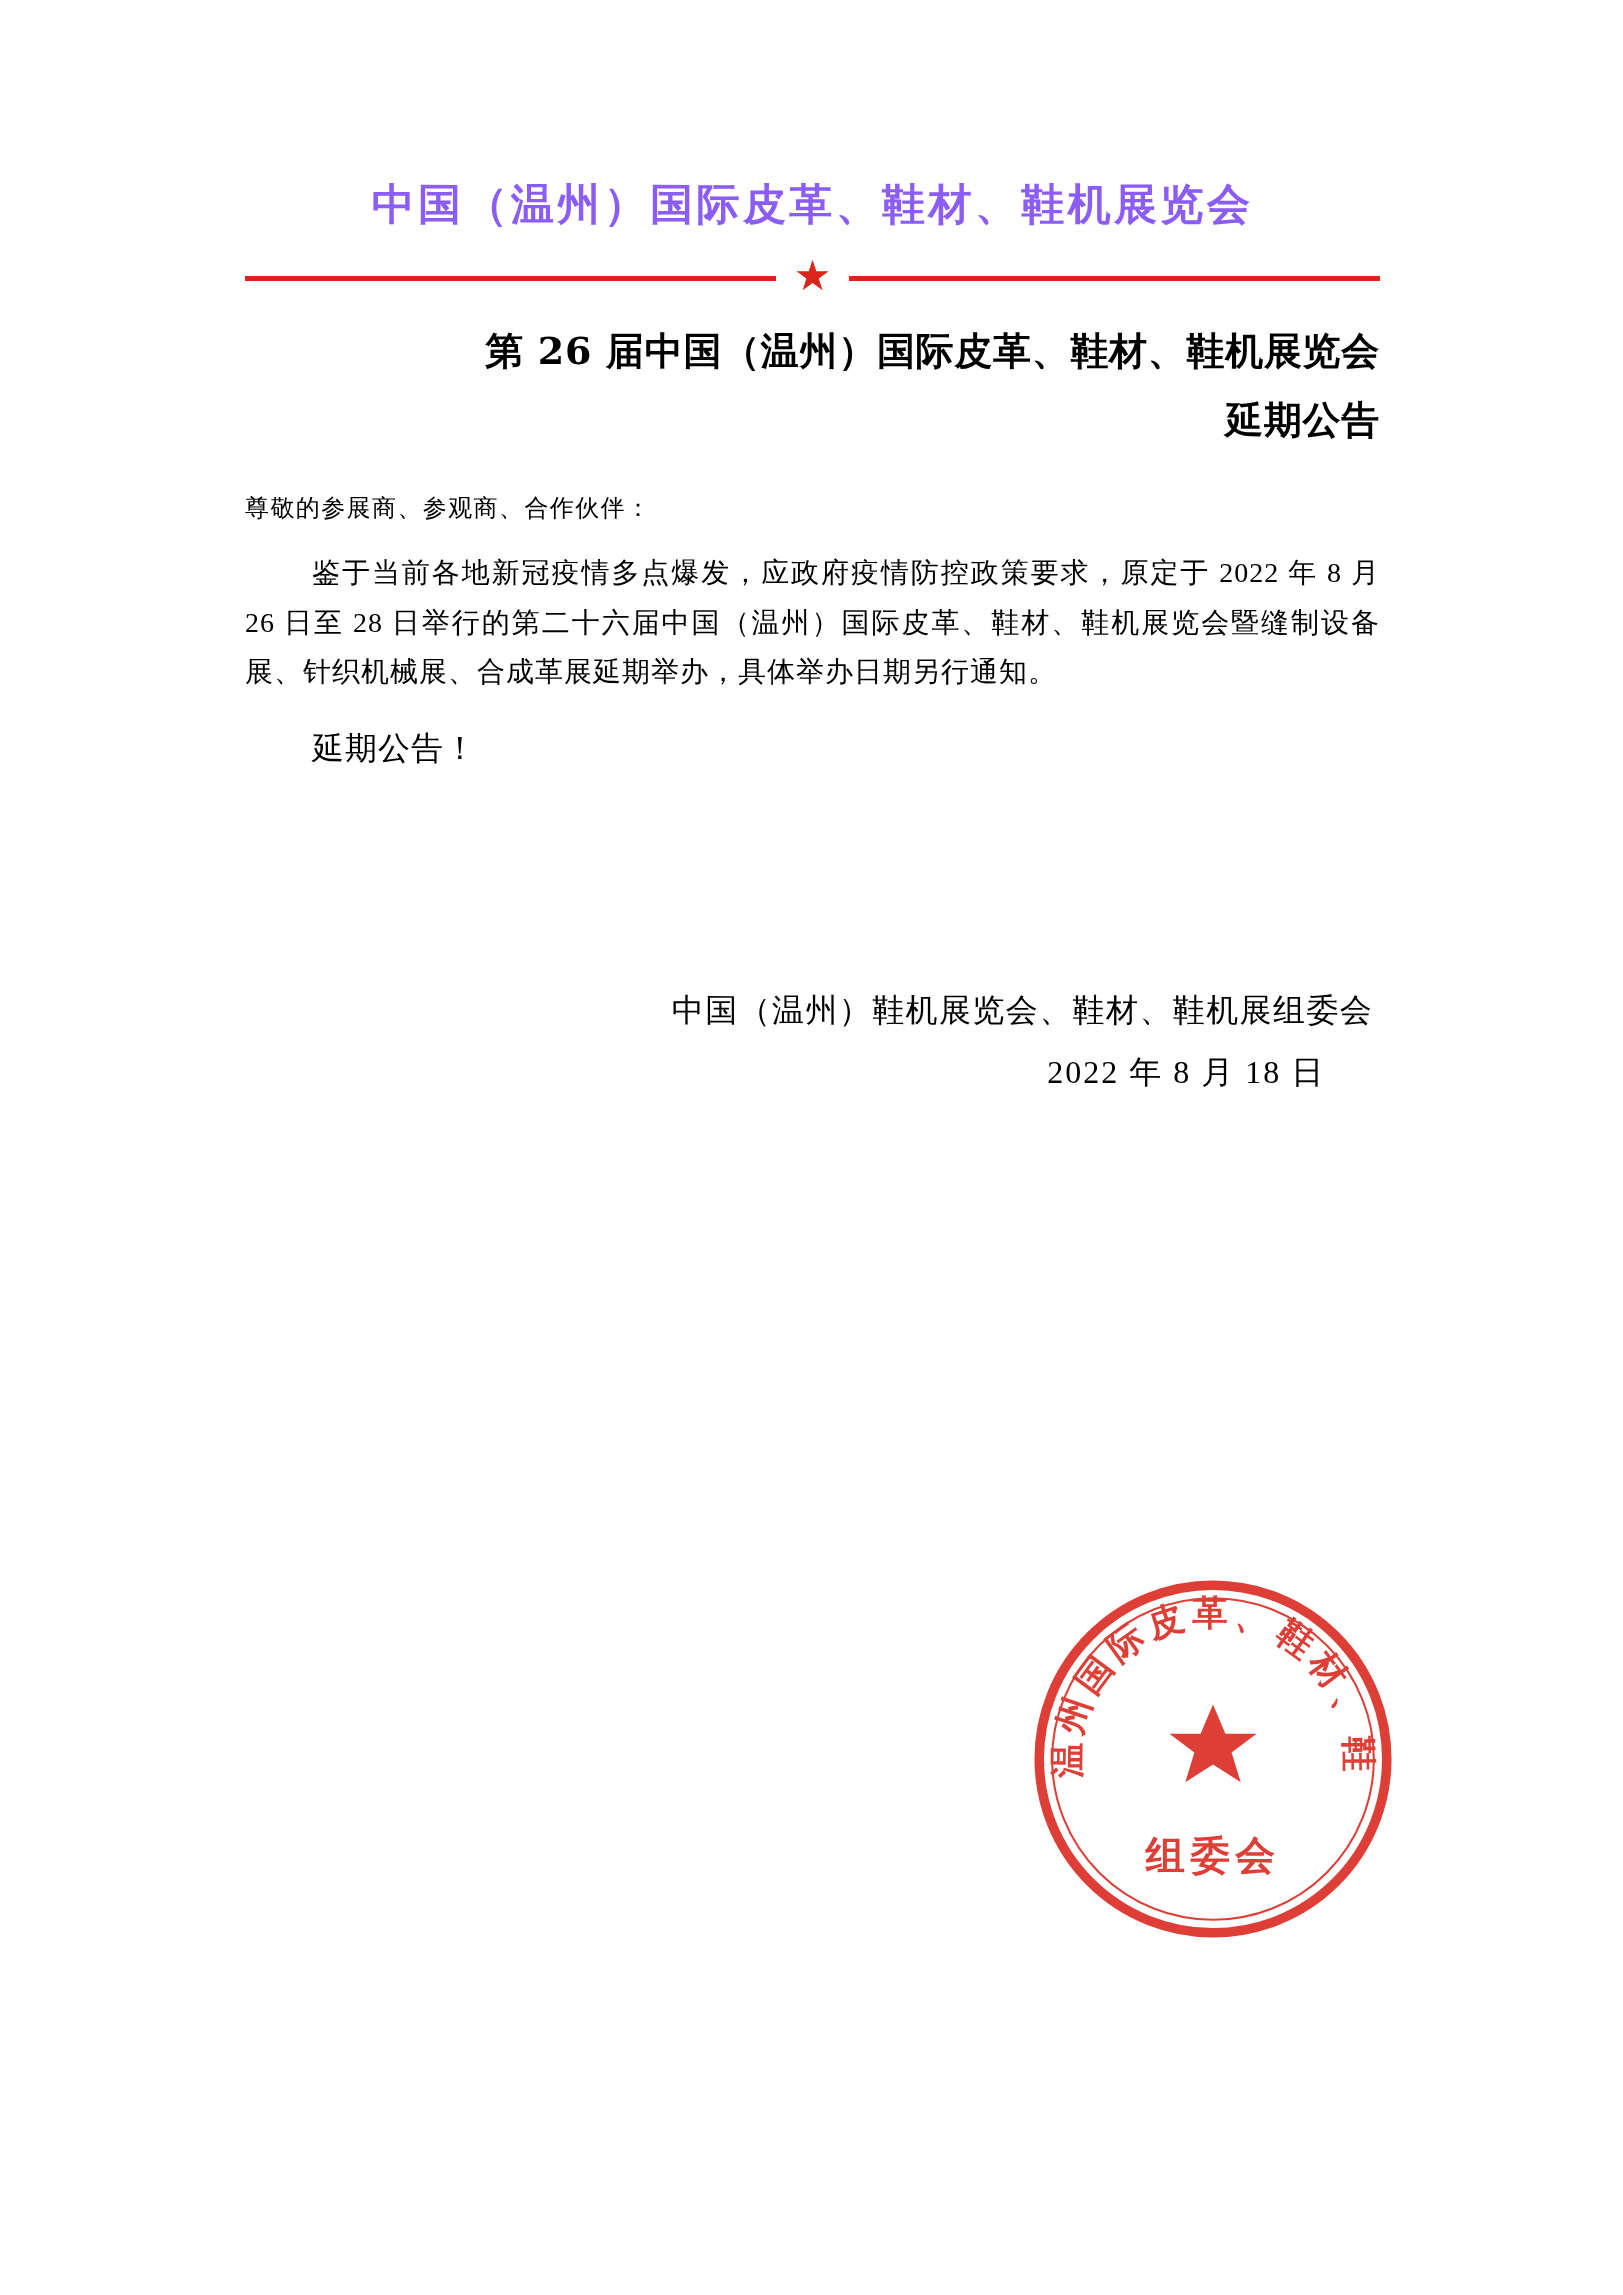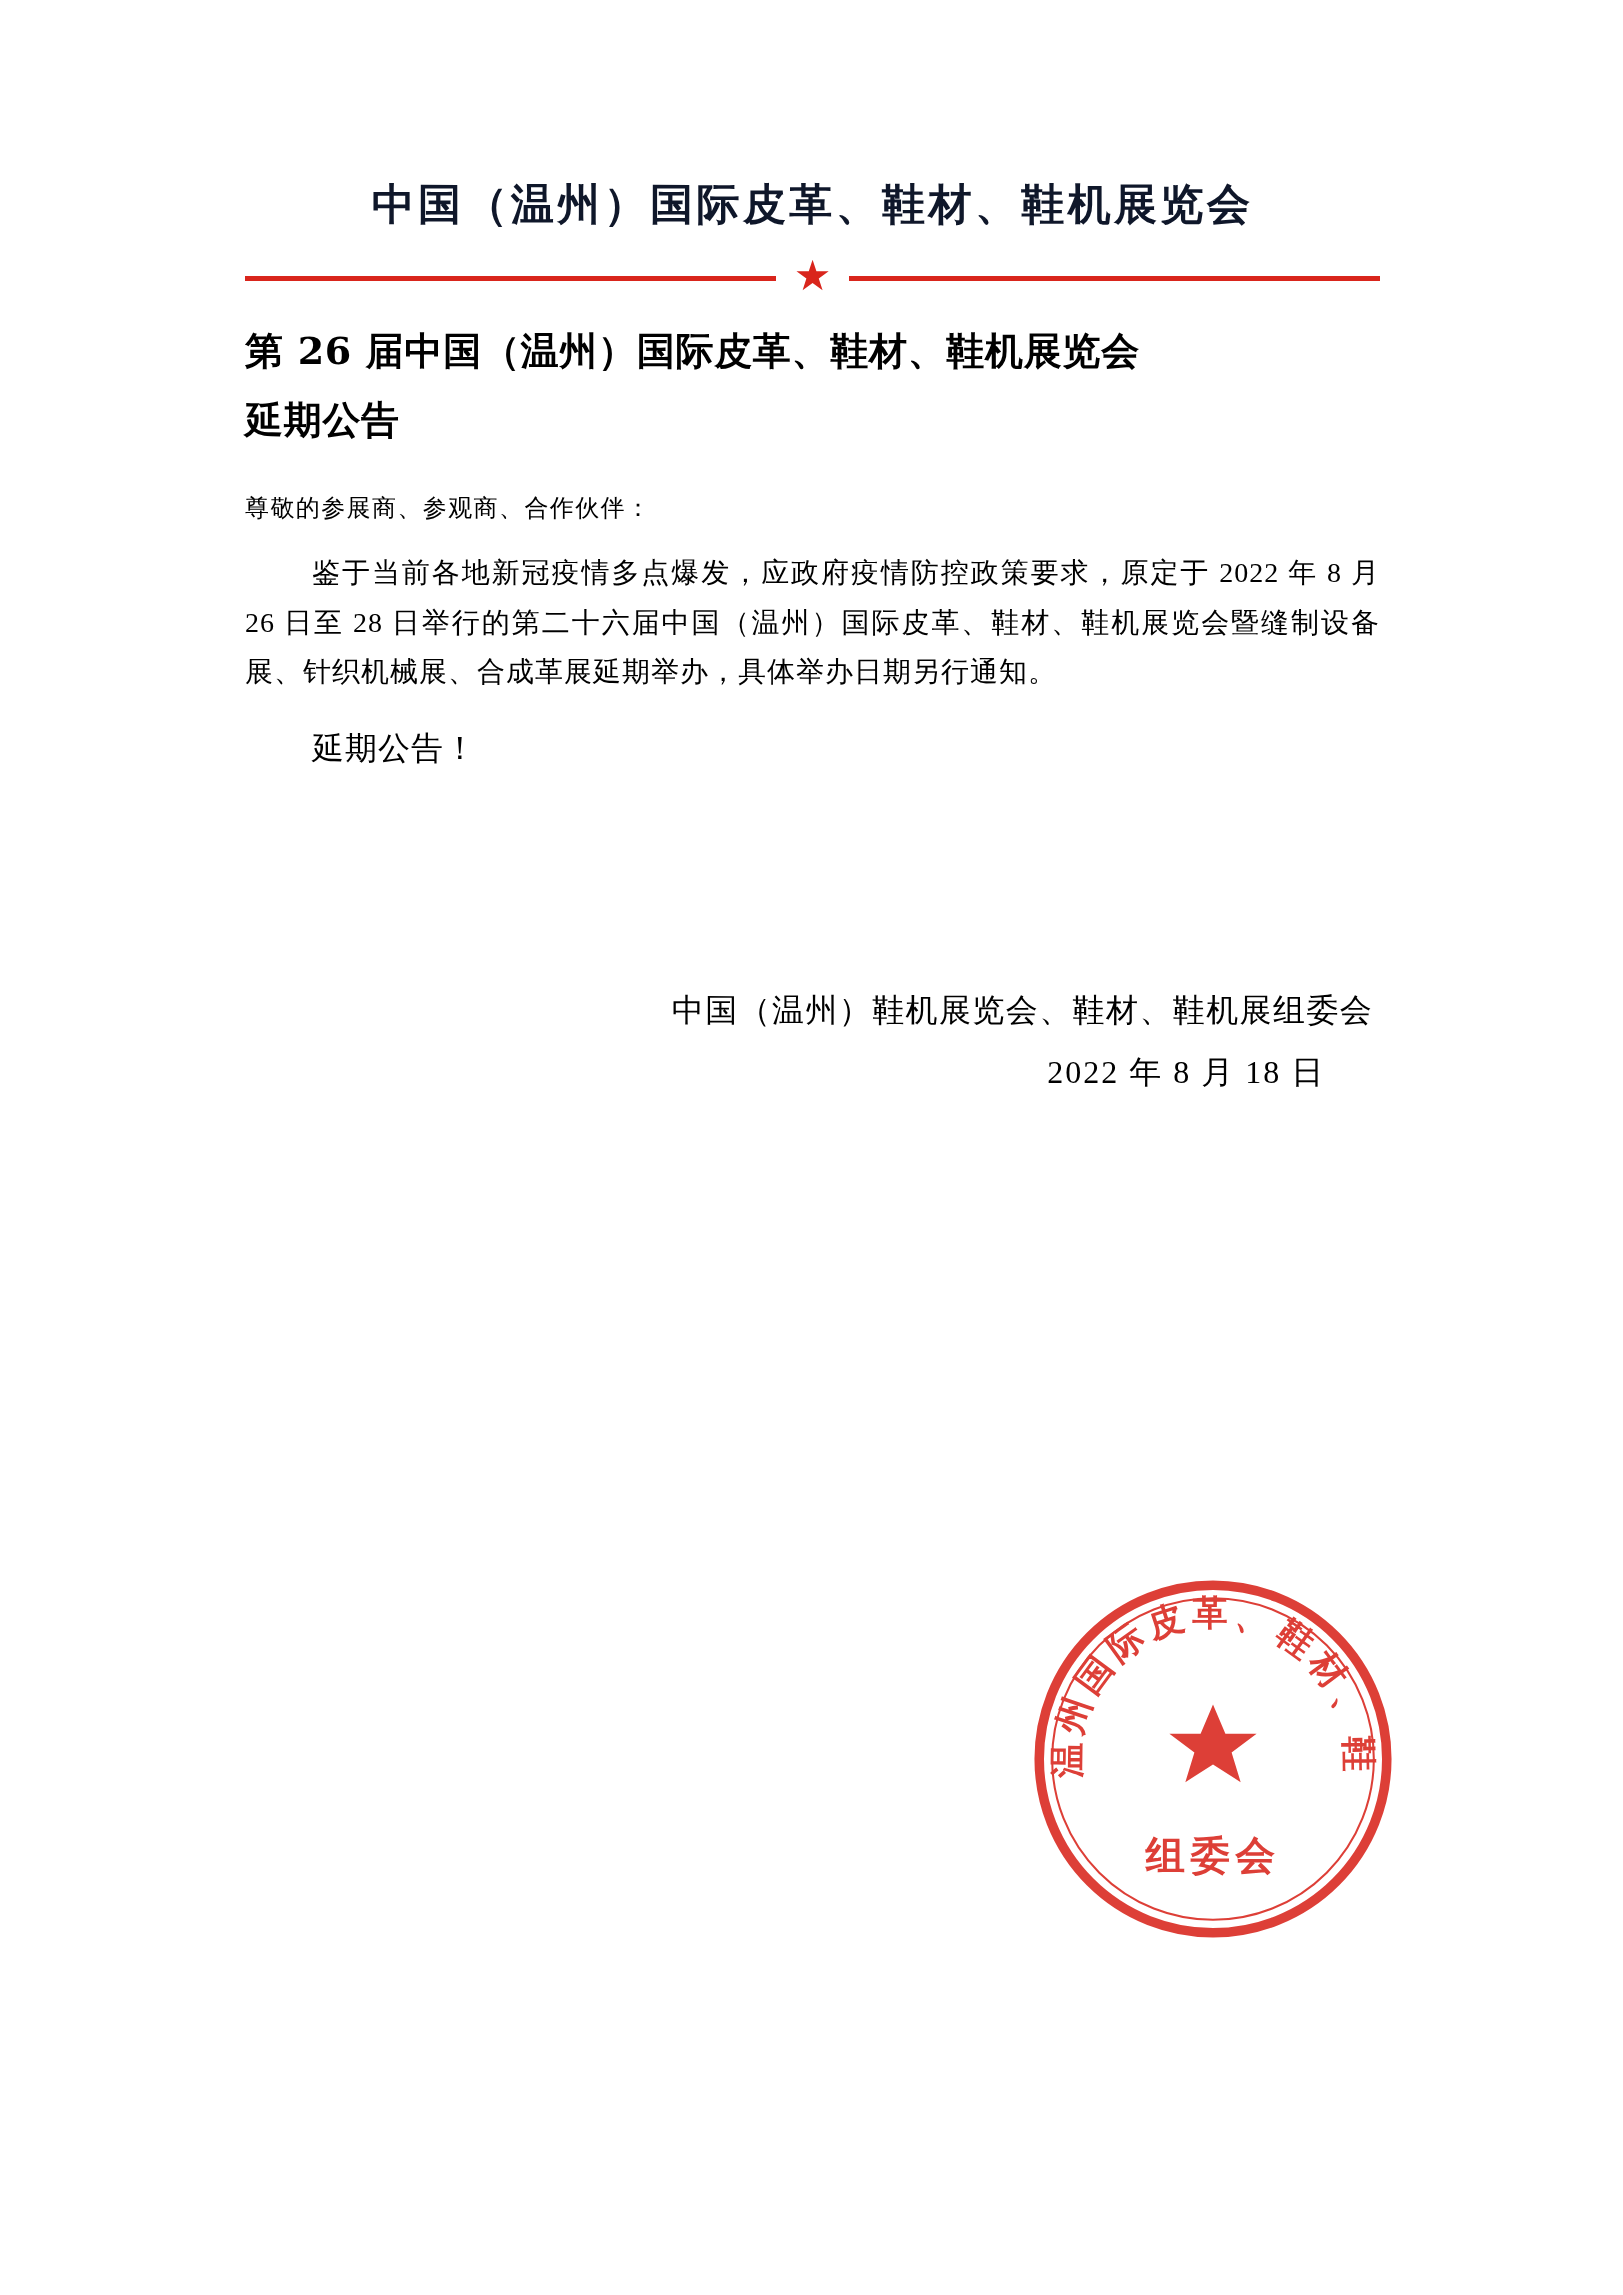--- a/index.html
+++ b/index.html
@@ -24,21 +24,21 @@
   }
   .content {
     position: absolute;
     left: 245px;
     top: 181px;
     width: 1135px;
   }
   
   .letterhead {
     text-align: center;
-    color: #0f172a;
+    color: #8b5cf6;
     font-family: "DejaVu Serif", "Liberation Serif", serif;
     font-weight: bold;
     font-size: 43px;
     letter-spacing: 3.4px;
     line-height: 1.1;
     white-space: nowrap;
   }
   .rule-row {
     margin-top: 40px;
     display: flex;
@@ -56,21 +56,21 @@
     color: #d9251c;
     font-size: 42px;
     line-height: 1;
     margin: 0 17.7px;
     position: relative;
     top: -2.7px;
   }
   
   .doc-title {
     margin-top: 33px;
-    text-align: left;
+    text-align: right;
     font-family: "DejaVu Serif", "Liberation Serif", serif;
     font-weight: bold;
     font-size: 38px;
     line-height: 1.5;
     letter-spacing: 0.7px;
     color: #000;
   }
   .doc-title .line2 {
     display: block;
     margin-top: 12.3px;

